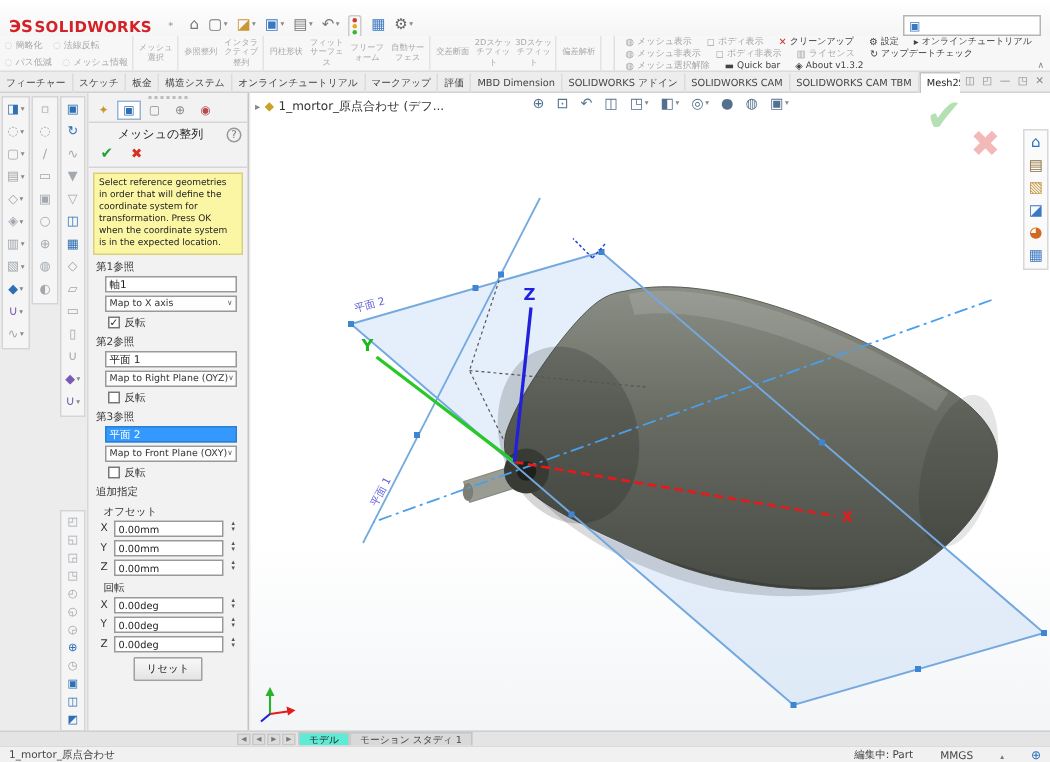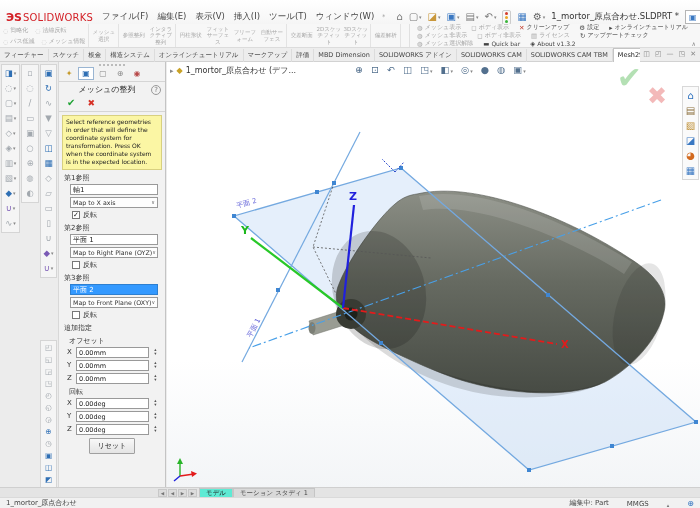--- a/index.html
+++ b/index.html
@@ -3,21 +3,21 @@
 <meta charset="utf-8">
 <style>
 *{margin:0;padding:0;box-sizing:border-box}
 html,body{width:700px;height:508px;overflow:hidden}
 .app{position:relative;width:700px;height:508px;font-family:"DejaVu Sans",sans-serif;background:#fff;overflow:hidden;color:#333}
 
 
 .menubar{position:absolute;left:0;top:0;width:700px;height:16px;background:linear-gradient(#ffffff,#f1f1f1);border-bottom:1px solid #e0e0e0;display:flex;align-items:center;padding:17px 6px;gap:6px;font-size:8.5px}
 .logo{display:flex;align-items:baseline;gap:1px;margin-right:3px;white-space:nowrap}
 .logo-mark{color:#d32127;font-weight:bold;font-size:11px}
-.logo-text{color:#d32127;font-weight:normal;font-size:10px;letter-spacing:.2px}
+.logo-text{color:#d32127;font-weight:bold;font-size:10px;letter-spacing:.2px}
 #menus{display:flex;gap:9px;color:#444;white-space:nowrap}
 .pin{color:#999;font-size:7px}
 #qicons{display:flex;gap:6px;align-items:center;font-size:10px;margin-left:3px}
 .qicon{line-height:1}
 .dd::after{content:"▾";font-size:5px;color:#888;margin-left:1px;vertical-align:middle}
 .traffic{display:inline-flex;flex-direction:column;gap:1px;padding:1px 2px;border:1px solid #ccc;border-radius:2px;background:#f8f8f8}
 .tdot{width:3px;height:3px;border-radius:50%}
 .doc-title{margin-left:auto;color:#333;white-space:nowrap}
 .searchbox{margin-left:auto;display:flex;align-items:center;gap:2px;width:92px;height:14px;border:1px solid #b5b5b5;background:#fff;padding:0 3px}
 .searchbox .sico{color:#3a78c2;font-size:8px}
@@ -111,45 +111,36 @@
 </head>
 <body>
 
 <div class="app">
 
   <div class="menubar">
     <span class="logo">
       <span class="logo-mark">ЭS</span>
       <span class="logo-text">SOLIDWORKS</span>
     </span>
-    <span id="menus">
-        <span class="mitem">ファイル(F)</span>
-        <span class="mitem">編集(E)</span>
-        <span class="mitem">表示(V)</span>
-        <span class="mitem">挿入(I)</span>
-        <span class="mitem">ツール(T)</span>
-        <span class="mitem">ウィンドウ(W)</span>
-      </span>
     <span class="pin">＊</span>
     <span id="qicons">
         <span class="qicon" style="color: rgb(119, 119, 119);">⌂</span>
         <span class="qicon dd" style="color: rgb(119, 119, 119);">▢</span>
         <span class="qicon dd" style="color: rgb(201, 151, 58);">◪</span>
         <span class="qicon dd" style="color: rgb(58, 120, 194);">▣</span>
         <span class="qicon dd" style="color: rgb(119, 119, 119);">▤</span>
         <span class="qicon dd" style="color: rgb(119, 119, 119);">↶</span>
         <span class="traffic">
           <span class="tdot" style="background: rgb(211, 59, 43);"></span>
           <span class="tdot" style="background: rgb(233, 167, 34);"></span>
           <span class="tdot" style="background: rgb(58, 181, 58);"></span>
         </span>
         <span class="qicon" style="color: rgb(58, 120, 194);">▦</span>
         <span class="qicon dd" style="color: rgb(102, 102, 102);">⚙</span>
       </span>
-    <span class="doc-title">1_mortor_原点合わせ.SLDPRT *</span>
     <span class="searchbox">
       <span class="sico">▣</span>
 
     </span>
 
   </div>
 
   <div class="ribbon">
     <div id="ribstack">
         <div class="srow">

